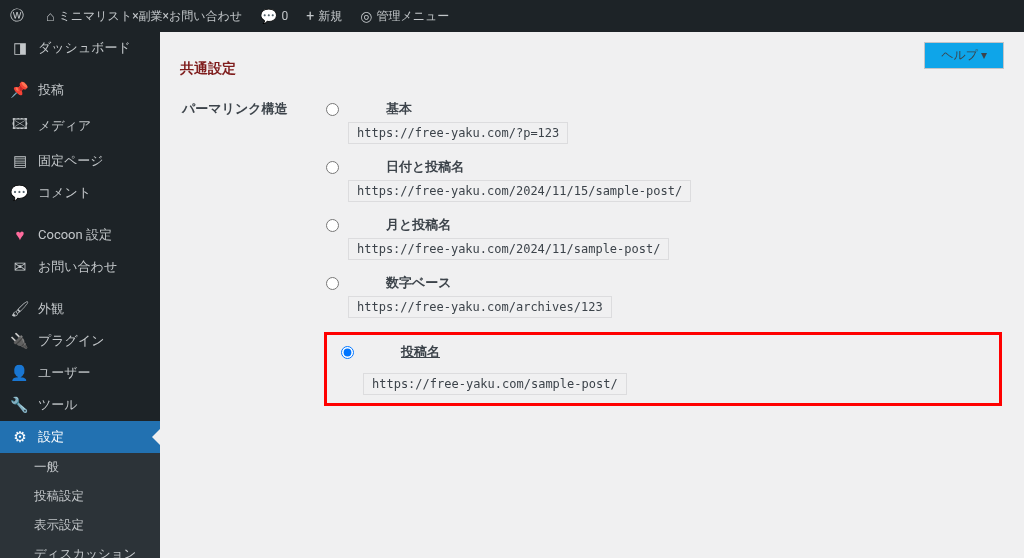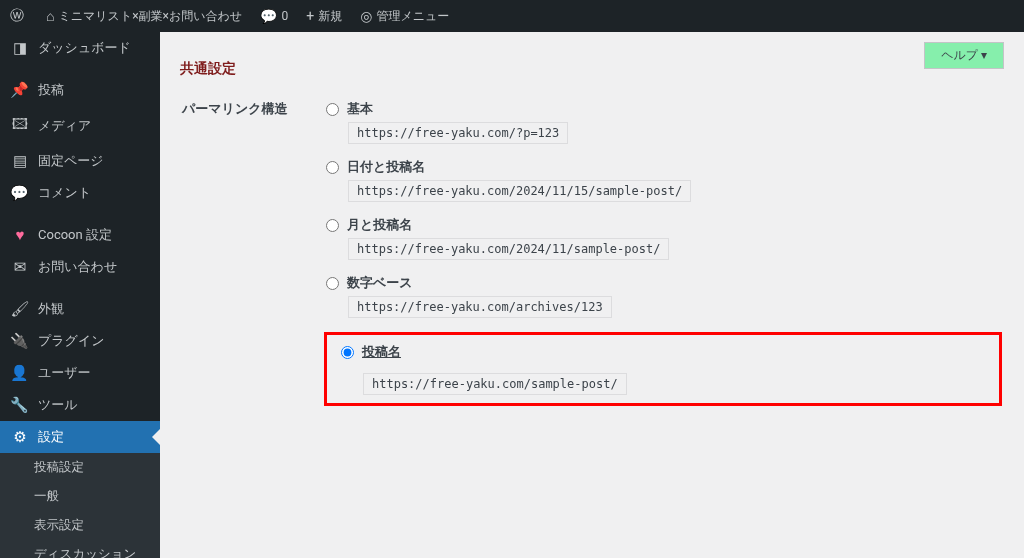--- a/index.html
+++ b/index.html
@@ -10,29 +10,29 @@
 .layout { display: flex; min-height: calc(100vh - 32px); }
 .sidebar { width: 160px; background: #1d2327; color: #c3c7ca; font-size: 13px; }
 .menu-item { display: flex; align-items: center; padding: 7px 10px; cursor: pointer; }
 .menu-item .micon { width: 20px; margin-right: 8px; font-size: 15px; text-align: center; }
 .menu-item.current { background: #2271b1; color: #fff; position: relative; }
 .menu-item.current::after { content: ""; position: absolute; right: 0; top: 50%; transform: translateY(-50%); border: 8px solid transparent; border-right-color: #f0f0f1; }
 .submenu { background: #2c3338; }
 .sub-item { padding: 6px 10px 6px 34px; cursor: pointer; font-size: 12.5px; color: #c3c7ca; }
 .sep { height: 10px; }
 .content { flex: 1; padding: 10px 20px 30px 20px; background: #f0f0f1; position: relative; }
-.help-tab { position: absolute; top: 10px; right: 20px; background: #86efac; border: 1px solid #c3c4c7; padding: 4px 16px; font-size: 12px; cursor: pointer; }
+.help-tab { position: absolute; top: 10px; right: 20px; background: #0ea5e9; border: 1px solid #c3c4c7; padding: 4px 16px; font-size: 12px; cursor: pointer; }
 h1 { font-size: 22px; font-weight: 400; margin: 10px 0 14px; color: #1d2327; }
 .desc { font-size: 12.5px; margin-bottom: 16px; line-height: 1.6; }
 .desc a { color: #2271b1; }
 h2 { font-size: 14px; font-weight: 600; margin: 18px 0 10px; color: #7f1d1d; }
 .form-table { width: 100%; }
 .form-table th { width: 140px; text-align: left; vertical-align: top; padding: 10px 10px 10px 0; font-size: 13px; font-weight: 600; }
 .form-table td { padding: 10px 0; vertical-align: top; }
-.structure-opt { margin-bottom: 4px; display: flex; align-items: center; }
+.structure-opt { margin-bottom: 4px; display: flex; align-items: center; gap: 39px; }
 .structure-opt input[type=radio] { margin: 0 8px 0 2px; }
 .structure-opt label { font-size: 13px; font-weight: 600; }
 .example { margin: 4px 0 14px 24px; }
 code { background: #f0f0f1; border: 1px solid #dcdcde; padding: 3px 8px; font-family: Consolas, Monaco, monospace; font-size: 12px; color: #3c434a; display: inline-block; }
 .redbox { border: 3px solid #ff0000; padding: 8px 12px; margin-bottom: 14px; }
 .redbox .structure-opt { margin-bottom: 12px; text-decoration: underline; }
 .redbox .example { margin-bottom: 0; }
 </style>
 </head>
 <body>
@@ -106,22 +106,22 @@
       </div>
     <div class="menu-item">
         <span class="micon">🔧</span>
         <span>ツール</span>
       </div>
     <div class="menu-item current">
         <span class="micon">⚙</span>
         <span>設定</span>
       </div>
     <div class="submenu">
+      <div class="sub-item">一般</div>
       <div class="sub-item">投稿設定</div>
-      <div class="sub-item">一般</div>
       <div class="sub-item">表示設定</div>
       <div class="sub-item">ディスカッション</div>
 
     </div>
 
   </div>
 
   <div class="content">
     <div class="help-tab">ヘルプ ▾</div>
     <h2>共通設定</h2>

